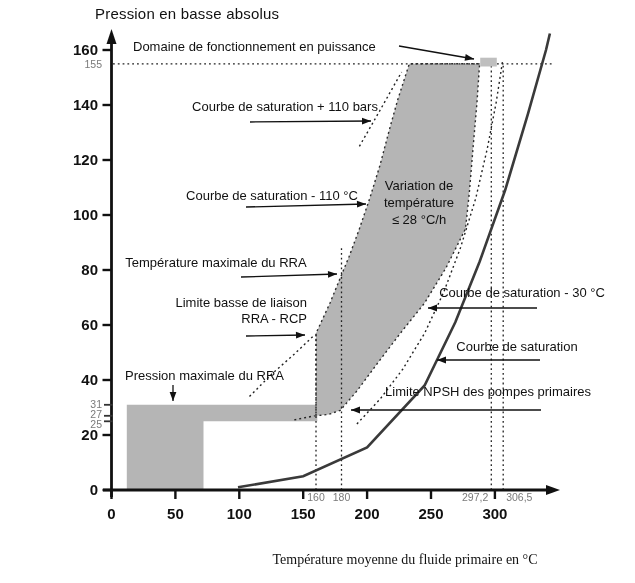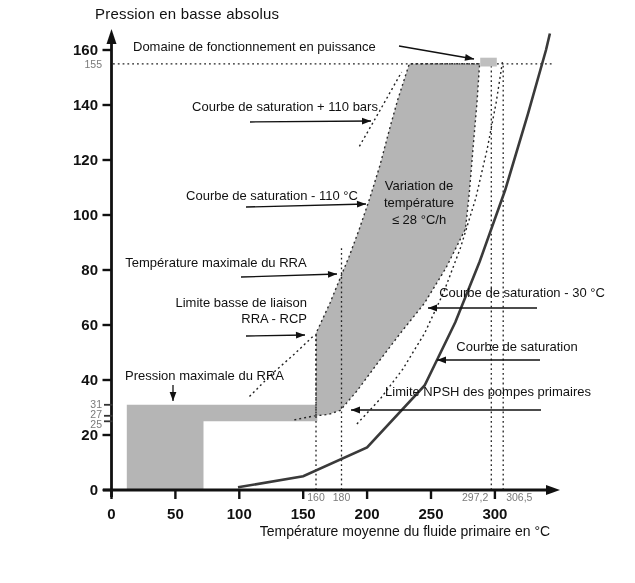--- a/index.html
+++ b/index.html
@@ -1,19 +1,19 @@
 <!DOCTYPE html>
 <html><head>
 <meta charset="utf-8">
 <style>
   html,body{margin:0;padding:0;background:#fff;}
   body{width:635px;height:583px;position:relative;font-family:"Liberation Sans",sans-serif;overflow:hidden;}
   .stage{position:absolute;inset:0;}
   .chart-title{position:absolute;left:95px;top:5px;font-size:15px;color:#111;letter-spacing:.2px;}
-  .x-axis-title{position:absolute;left:190px;top:523px;width:430px;text-align:center;font-size:14px;color:#111;}
+  .x-axis-title{position:absolute;left:190px;top:552px;width:430px;text-align:center;font-size:14px;color:#111;font-family:Liberation Serif, serif;}
   .caption{position:absolute;left:4px;top:549px;width:626px;font-size:14px;color:#1c1c1c;}
   .caption b{font-weight:bold;}
   svg text{font-family:"Liberation Sans",sans-serif;}
 </style>
 </head>
 <body>
 
 <div class="stage">
   <div class="chart-title">Pression en basse absolus</div>
   <svg id="plot" width="635" height="545" viewBox="0 0 635 545" xmlns="http://www.w3.org/2000/svg">

